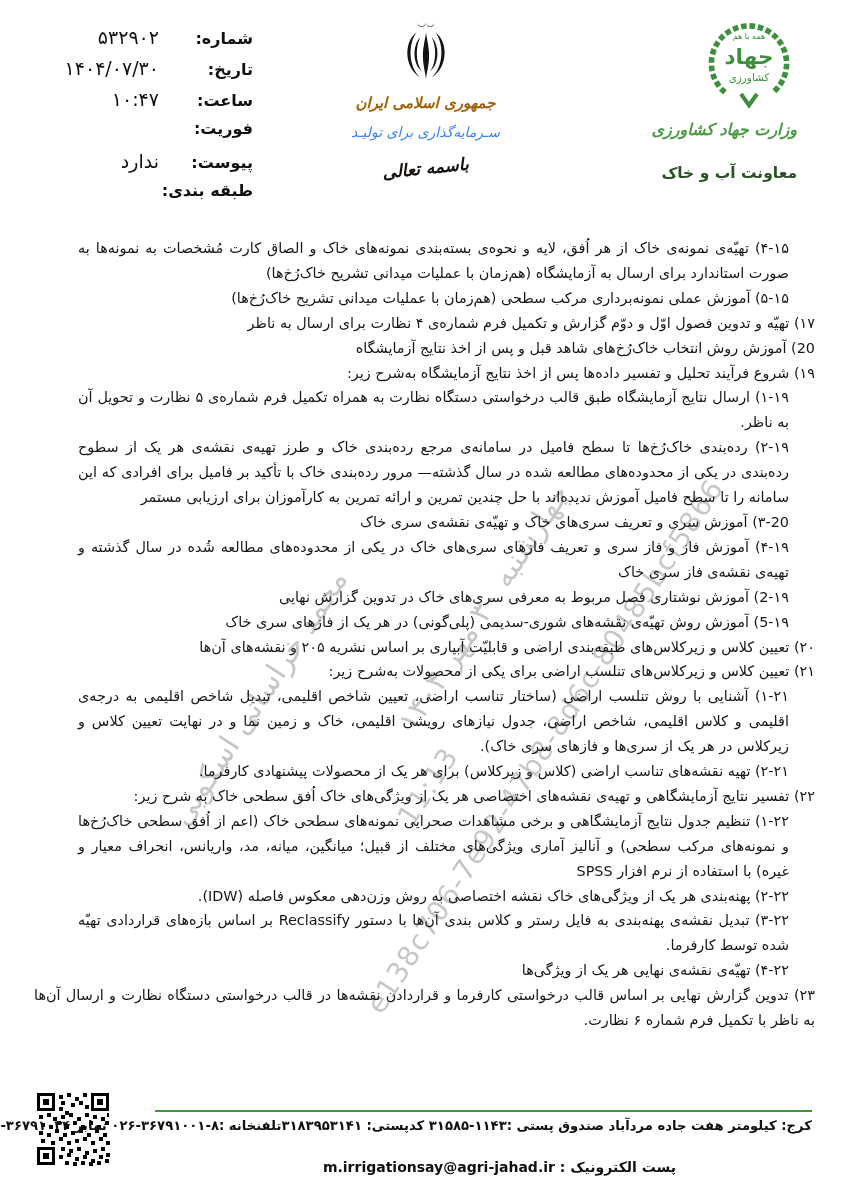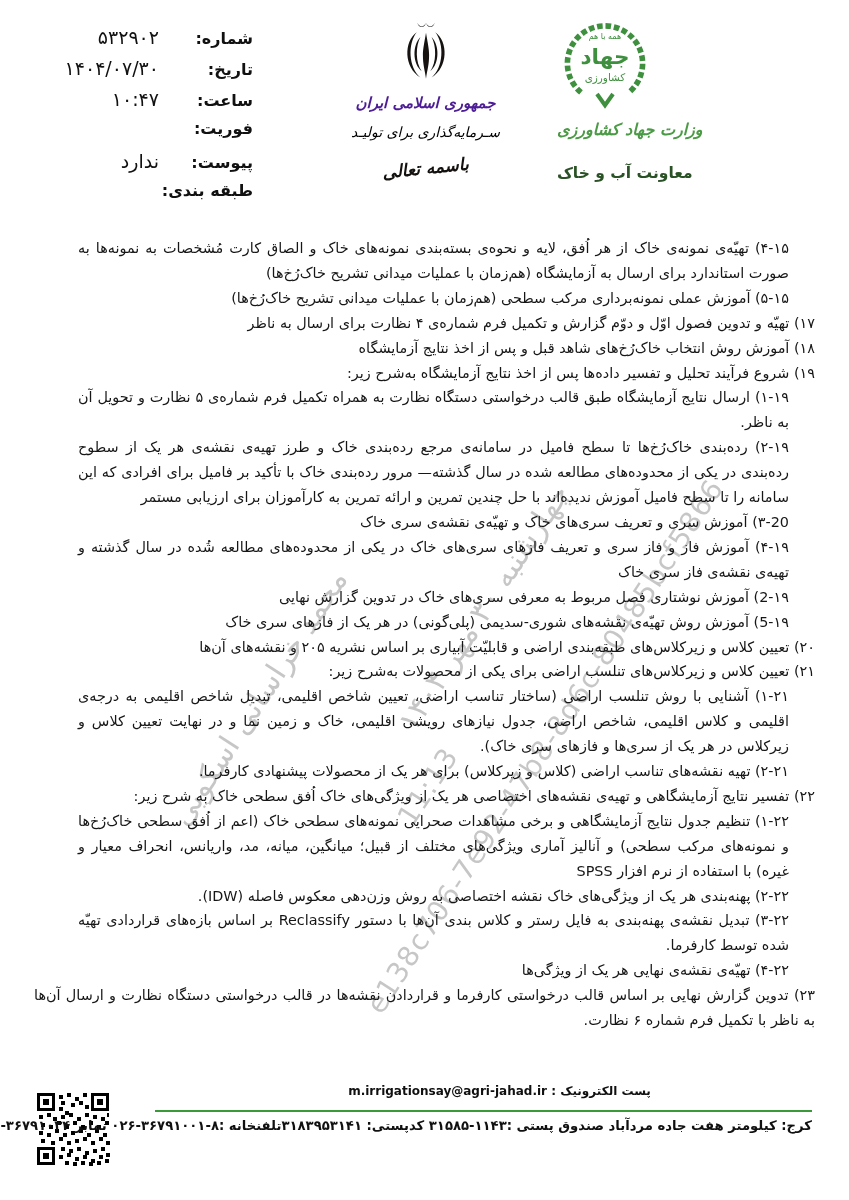--- a/index.html
+++ b/index.html
@@ -20,34 +20,34 @@
   .meta .row{display:flex; align-items:baseline; margin-bottom:11px; height:20px;}
   .meta .lbl{font-weight:bold; font-size:16px; min-width:86px; color:#111;}
   .meta .val{font-size:19px; margin-right:8px; color:#111; white-space:nowrap;}
   
   .hdr-center{
     position:absolute; top:16px; left:318px; width:215px;
     text-align:center;
   }
   .country-title{
     font-family:"DejaVu Serif", serif; font-style:italic; font-weight:bold;
-    font-size:15px; margin-top:2px; color:#4c1d95;
+    font-size:15px; margin-top:2px; color:#a16207;
   }
   .slogan{
     font-family:"DejaVu Serif", serif; font-style:italic;
-    font-size:14px; margin-top:12px; color:#000000; white-space:nowrap;
+    font-size:14px; margin-top:12px; color:#3b82f6; white-space:nowrap;
   }
   .besmele{
     font-family:"DejaVu Serif", serif; font-style:italic; font-weight:bold;
     font-size:17px; margin-top:18px; color:#14100e;
     transform:rotate(-6deg);
   }
   
   .hdr-right{
-    position:absolute; top:12px; right:52px; width:240px; text-align:left;
+    position:absolute; top:12px; right:52px; width:240px; text-align:right;
   }
   .ministry{
     font-family:"DejaVu Serif", serif; font-style:italic; font-weight:bold;
     font-size:16px; color:#4b9a45; margin-top:4px;
   }
   .department{
     font-size:15.5px; font-weight:bold; color:#2b5226; margin-top:25px;
   }
   
   .body-text{
@@ -66,23 +66,23 @@
   .footer-rule{
     position:absolute; top:1110px; left:155px; right:37px;
     border-top:2.5px solid #3a9a3a;
   }
   .footer-address{
     position:absolute; top:1118px; right:37px; width:625px;
     direction:rtl; text-align:right;
     font-size:13.2px; font-weight:bold; color:#101010; white-space:nowrap;
   }
   .footer-email{
-    position:absolute; top:1084px; right:37px; width:625px;
+    position:absolute; top:1159px; right:37px; width:625px;
     direction:rtl; text-align:center;
-    font-size:12px; font-weight:bold; color:#101010;
+    font-size:14px; font-weight:bold; color:#101010;
   }
   .footer-email .mail{font-weight:bold;}
   .qr{position:absolute; top:1091px; left:35px;}
 </style>
 </head>
 <body>
 
 <div class="page">
 
   <div class="meta">
@@ -147,21 +147,21 @@
 
   <div class="wm wm-fa" style="left:110px; top:680px; transform:rotate(-57deg); transform-origin:center;">محمد خراسانی اسکویی</div>
   <div class="wm wm-fa" style="left:340px; top:590px; transform:rotate(-57deg); transform-origin:center;">چهارشنبه ۳۰ مهر ۱۴۰۴</div>
   <div class="wm wm-lat" style="left:385px; top:770px; transform:rotate(-57deg); transform-origin:center;">11:13</div>
   <div class="wm wm-lat" style="left:230px; top:730px; transform:rotate(-57deg); transform-origin:center;">e138c706-7e92-47b8-8d6c-80485bcf5866</div>
 
   <div class="body-text">
     <p class="lvl1">۴-۱۵) تهیّه‌ی نمونه‌ی خاک از هر اُفق، لایه و نحوه‌ی بسته‌بندی نمونه‌های خاک و الصاق کارت مُشخصات به نمونه‌ها به صورت استاندارد برای ارسال به آزمایشگاه (هم‌زمان با عملیات میدانی تشریح خاک‌رُخ‌ها)</p>
     <p class="lvl1">۵-۱۵) آموزش عملی نمونه‌برداری مرکب سطحی (هم‌زمان با عملیات میدانی تشریح خاک‌رُخ‌ها)</p>
     <p class="lvl0">۱۷) تهیّه و تدوین فصول اوّل و دوّم گزارش و تکمیل فرم شماره‌ی ۴ نظارت برای ارسال به ناظر</p>
-    <p class="lvl0">۱۸) آموزش روش انتخاب خاک‌رُخ‌های شاهد قبل و پس از اخذ نتایج آزمایشگاه</p>
+    <p class="lvl0">20) آموزش روش انتخاب خاک‌رُخ‌های شاهد قبل و پس از اخذ نتایج آزمایشگاه</p>
     <p class="lvl0">۱۹) شروع فرآیند تحلیل و تفسیر داده‌ها پس از اخذ نتایج آزمایشگاه به‌شرح زیر:</p>
     <p class="lvl1">۱-۱۹) ارسال نتایج آزمایشگاه طبق قالب درخواستی دستگاه نظارت به همراه تکمیل فرم شماره‌ی ۵ نظارت و تحویل آن به ناظر.</p>
     <p class="lvl1">۲-۱۹) رده‌بندی خاک‌رُخ‌ها تا سطح فامیل در سامانه‌ی مرجع رده‌بندی خاک و طرز تهیه‌ی نقشه‌ی هر یک از سطوح رده‌بندی در یکی از محدوده‌های مطالعه شده در سال گذشته— مرور رده‌بندی خاک با تأکید بر فامیل برای افرادی که این سامانه را تا سطح فامیل آموزش ندیده‌اند با حل چندین تمرین و ارائه تمرین به کارآموزان برای ارزیابی مستمر</p>
     <p class="lvl1">۳-20) آموزش سری و تعریف سری‌های خاک و تهیّه‌ی نقشه‌ی سری خاک</p>
     <p class="lvl1">۴-۱۹) آموزش فاز و فاز سری و تعریف فازهای سری‌های خاک در یکی از محدوده‌های مطالعه شُده در سال گذشته و تهیه‌ی نقشه‌ی فاز سری خاک</p>
     <p class="lvl1">2-۱۹) آموزش نوشتاری فصل مربوط به معرفی سری‌های خاک در تدوین گزارش نهایی</p>
     <p class="lvl1">5-۱۹) آموزش روش تهیّه‌ی نقشه‌های شوری-سدیمی (پلی‌گونی) در هر یک از فازهای سری خاک</p>
     <p class="lvl0">۲۰) تعیین کلاس و زیرکلاس‌های طبقه‌بندی اراضی و قابلیّت آبیاری بر اساس نشریه ۲۰۵ و نقشه‌های آن‌ها</p>
     <p class="lvl0">۲۱) تعیین کلاس و زیرکلاس‌های تنلسب اراضی برای یکی از محصولات به‌شرح زیر:</p>
     <p class="lvl1">۱-۲۱) آشنایی با روش تنلسب اراضی (ساختار تناسب اراضی، تعیین شاخص اقلیمی، تبدیل شاخص اقلیمی به درجه‌ی اقلیمی و کلاس اقلیمی، شاخص اراضی، جدول نیازهای رویشی اقلیمی، خاک و زمین نما و در نهایت تعیین کلاس و زیرکلاس در هر یک از سری‌ها و فازهای سری خاک).</p>

